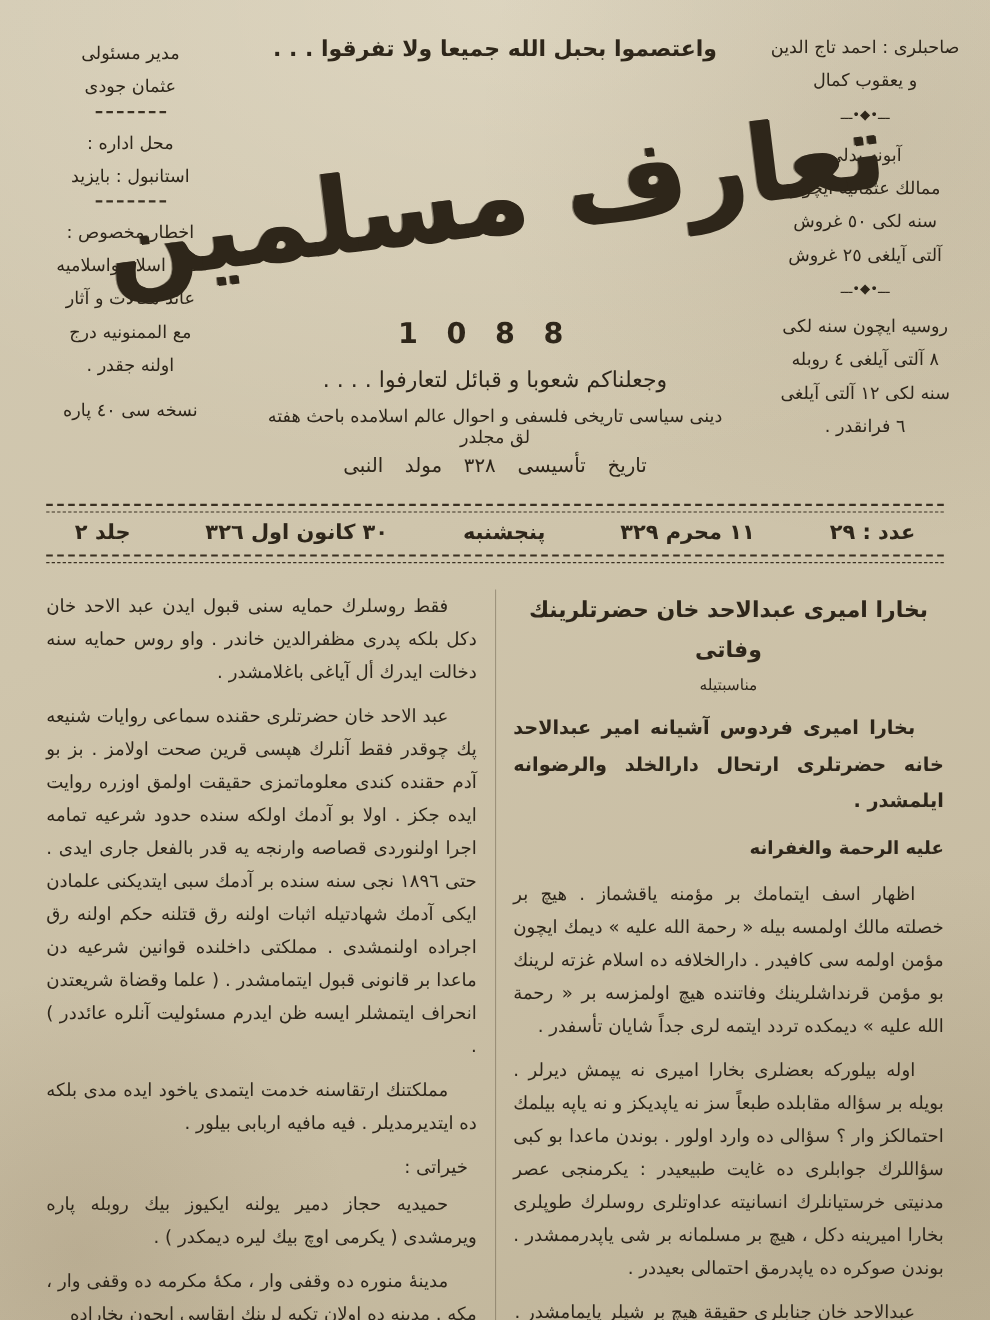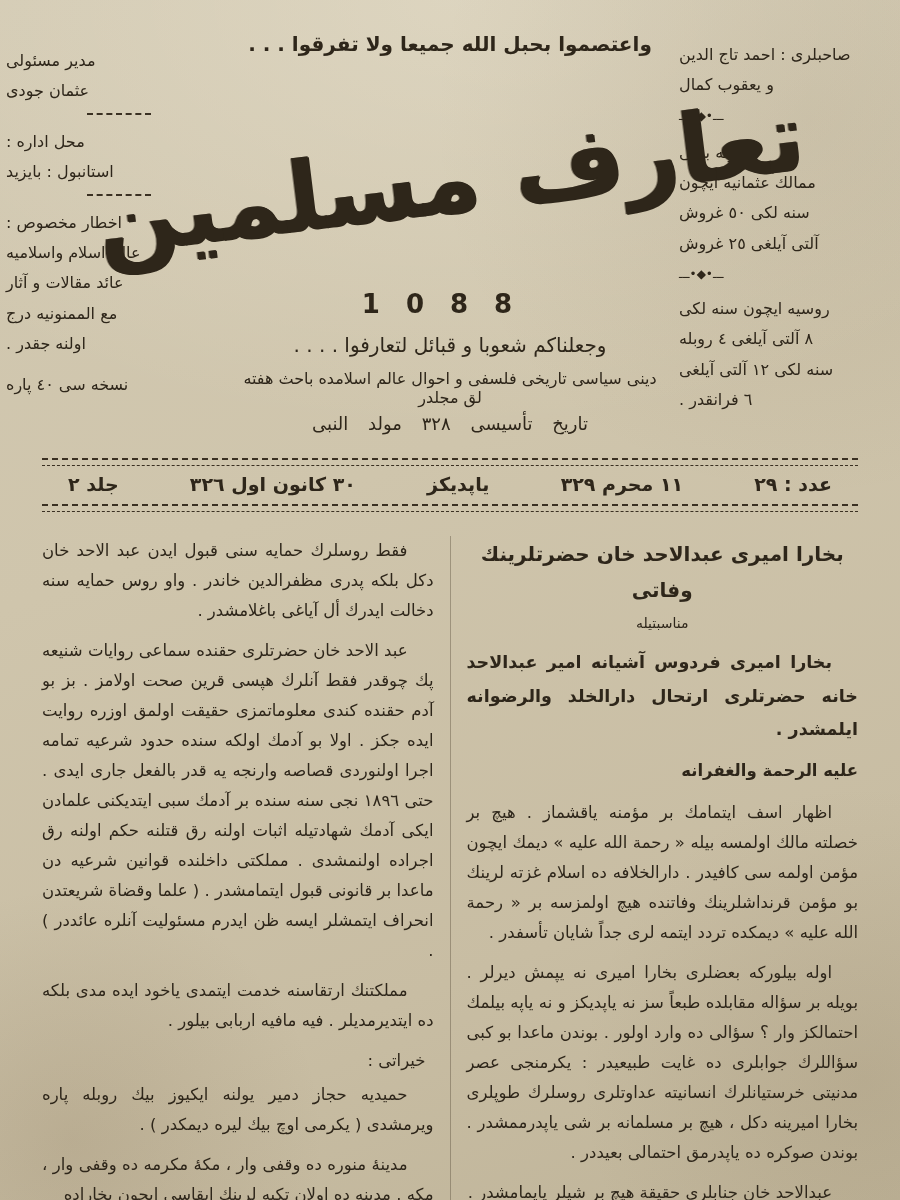--- a/index.html
+++ b/index.html
@@ -12,21 +12,21 @@
     color:#2e261a;
     font-family:"DejaVu Sans",sans-serif;
     background:
       radial-gradient(ellipse 130% 60% at 50% 0%, rgba(255,250,235,.25), rgba(0,0,0,0) 60%),
       radial-gradient(ellipse 40% 30% at 8% 95%, rgba(120,100,70,.18), rgba(0,0,0,0) 70%),
       radial-gradient(ellipse 45% 35% at 96% 90%, rgba(120,100,70,.15), rgba(0,0,0,0) 70%),
       radial-gradient(ellipse 60% 45% at 90% 10%, rgba(110,92,62,.12), rgba(0,0,0,0) 70%),
       linear-gradient(160deg,#d2c9b2 0%, #cfc5ac 40%, #c8bda3 75%, #bfb499 100%);
   }
   
-  .mh-side{position:absolute;top:28px;width:215px;text-align:left;font-size:16px;line-height:1.9;margin-top:12px;}
+  .mh-side{position:absolute;top:28px;width:215px;text-align:center;font-size:16px;line-height:1.9;}
   .mh-right{right:6px;}
   .mh-left{left:6px;top:34px;width:225px;}
   .mh-block{margin-bottom:10px;}
   .dash-sep{width:64px;margin:6px auto;border-top:2px dashed #3a3022;height:2px;}
   .orn{font-size:12px;letter-spacing:2px;margin:4px 0 8px 0;color:#2e261a;}
   
   .mh-center{position:absolute;right:232px;left:232px;top:18px;text-align:center;}
   .verse-top{font-size:20px;font-weight:bold;margin-top:14px;}
   .callig{
     height:235px;display:flex;align-items:center;justify-content:center;
@@ -120,21 +120,21 @@
     <div class="verse-bottom">وجعلناكم شعوبا و قبائل لتعارفوا . . . .</div>
     <div class="desc-line">دينى سياسى تاريخى فلسفى و احوال عالم اسلامده باحث هفته لق مجلدر</div>
     <div class="founding">تاريخ تأسيسى ٣٢٨ مولد النبى</div>
   </div>
 
   <div class="dateband">
     <div class="rule"></div>
     <div class="db-row">
       <span class="db-item">عدد : ٢٩</span>
       <span class="db-item">١١ محرم ٣٢٩</span>
-      <span class="db-item">ياپديكز</span>
+      <span class="db-item">پنجشنبه</span>
       <span class="db-item">٣٠ كانون اول ٣٢٦</span>
       <span class="db-item">جلد ٢</span>
     </div>
     <div class="rule"></div>
   </div>
 
   <div class="cols">
 
     <div class="col col-first">
       <p class="art-heading">بخارا اميرى عبدالاحد خان حضرتلرينك وفاتى</p>

